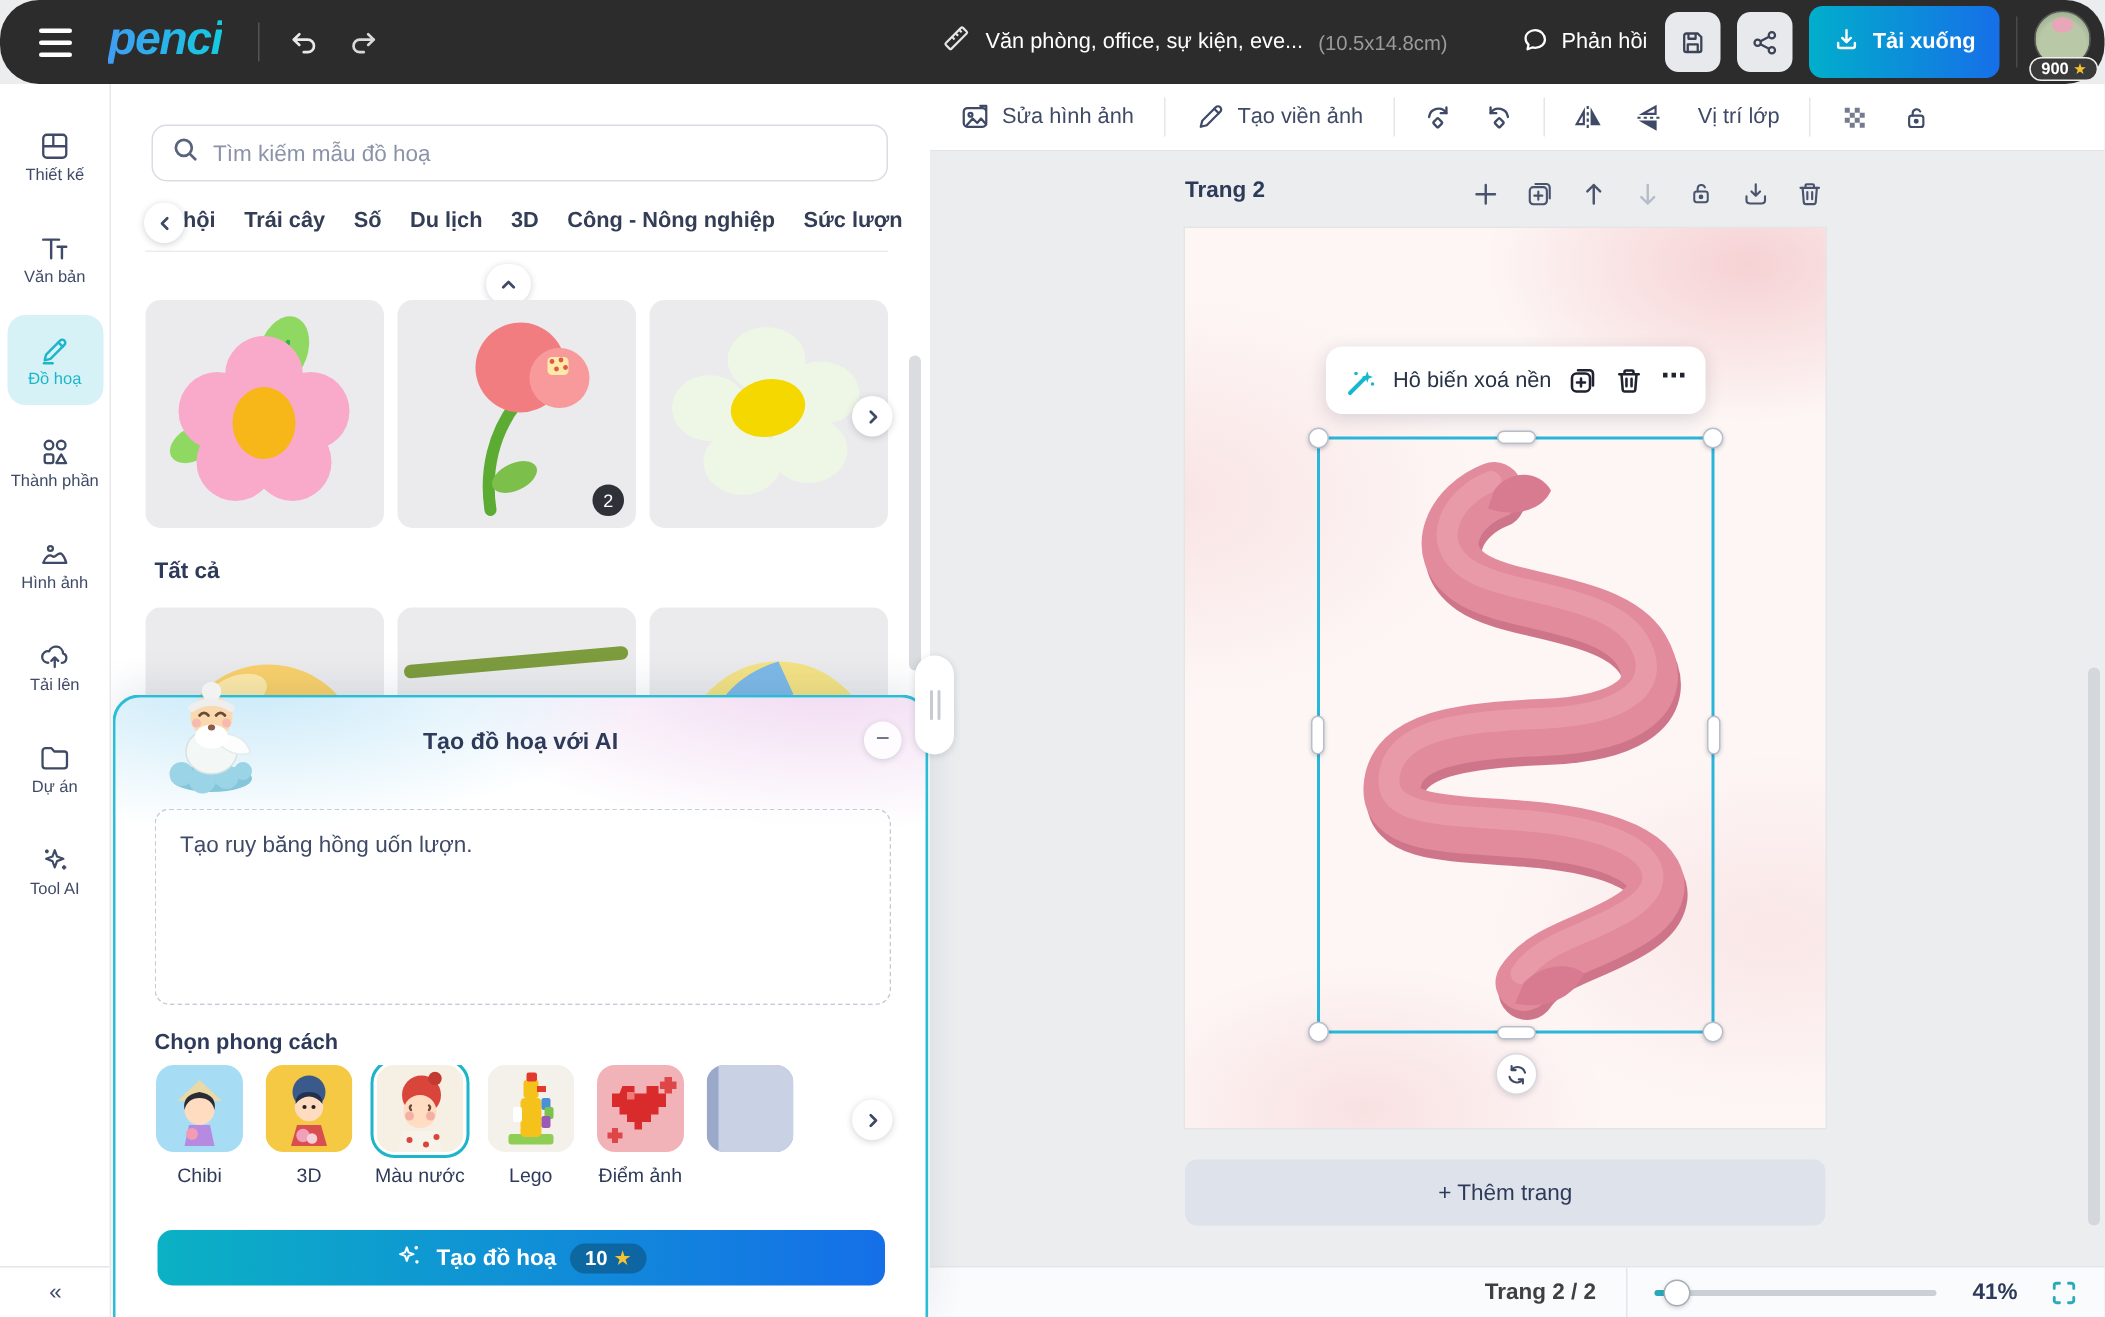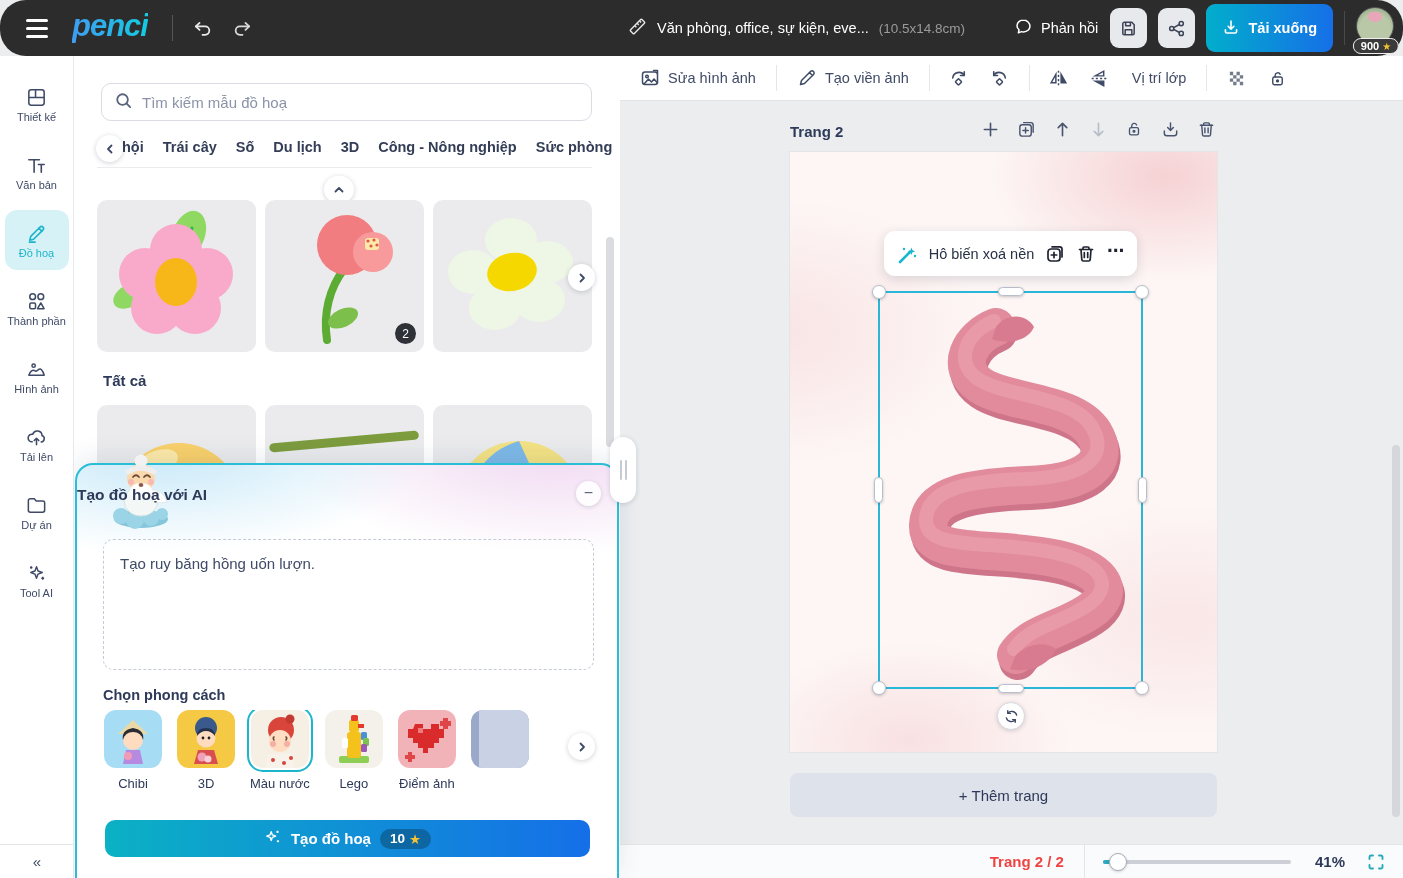--- a/index.html
+++ b/index.html
@@ -74,21 +74,21 @@
   .edge-handle i { display:block; width:2px; height:20px; background:#c6cad1; border-radius:1px; }
 
   
   .ai { position:absolute; left:1px; right:1px; bottom:0; top:407px; z-index:12;
     border:2px solid #2abed6; border-bottom:none; border-radius:18px 18px 0 0;
     background:
       radial-gradient(430px 170px at 16% -4%, #c6e8f8 0%, rgba(255,255,255,0) 62%),
       radial-gradient(430px 170px at 88% -4%, #f0d8f1 0%, rgba(255,255,255,0) 62%),
       #ffffff;
     box-shadow:0 -6px 24px rgba(30,60,90,.10); }
-  .ai-title { position:absolute; left:0; right:0; top:21px; text-align:left; font-size:15.5px; font-weight:bold; color:#2e3a59; }
+  .ai-title { position:absolute; left:0; right:0; top:21px; text-align:center; font-size:15.5px; font-weight:bold; color:#2e3a59; }
   .ai-min { position:absolute; right:16px; top:16px; width:25px; height:25px; border-radius:50%; background:rgba(255,255,255,.85);
     box-shadow:0 1px 4px rgba(40,50,70,.18); display:flex; align-items:center; justify-content:center;
     color:#5a6378; font-size:16px; cursor:pointer; line-height:1; padding-bottom:2px; }
   .mascot { position:absolute; left:24px; top:-26px; }
   .prompt { position:absolute; left:26px; top:74px; width:491px; height:131px; border:1.5px dashed #c5cbd6; border-radius:10px;
     padding:15px 16px; font-size:15px; color:#3f4a66; background:rgba(255,255,255,.6); cursor:text; }
   .style-label { position:absolute; left:26px; top:222px; font-size:14.5px; font-weight:bold; color:#2e3a59; }
   .styles { position:absolute; left:27px; top:245px; right:12px; display:flex; gap:15px; overflow:hidden; }
   .style-item { display:flex; flex-direction:column; align-items:center; gap:8px; cursor:pointer; flex:0 0 auto; }
   .style-thumb { width:58px; height:58px; border-radius:12px; overflow:hidden; position:relative; }
@@ -102,21 +102,21 @@
   .cost .star { color:#f5c332; }
 
   
   .canvas { position:absolute; left:620px; top:56px; right:0; bottom:0; background:#ebedef; }
   .ctoolbar { position:absolute; left:0; right:0; top:0; height:45px; background:#fff; border-bottom:1px solid #e2e4e8;
     display:flex; align-items:center; padding-left:12px; gap:7px; color:#3f4a66; font-size:14.5px; z-index:3; }
   .ct-btn { display:flex; align-items:center; gap:8px; padding:6px 8px; border-radius:7px; cursor:pointer; white-space:nowrap; }
   .ct-icon { width:34px; height:32px; display:flex; align-items:center; justify-content:center; border-radius:7px; cursor:pointer; }
   .ct-div { width:1px; height:26px; background:#e4e6ea; margin:0 5px; }
 
-  .page-head { position:absolute; left:170px; top:62px; width:427px; display:flex; justify-content:space-between; align-items:flex-end;gap:15px; }
+  .page-head { position:absolute; left:170px; top:62px; width:427px; display:flex; justify-content:space-between; align-items:flex-start;gap:15px; }
   .page-label { font-size:15px; font-weight:bold; color:#2e3a59; }
   .ph-icons { display:flex; gap:14px; align-items:center; }
   .ph-icons .ic { width:22px; height:22px; display:flex; align-items:center; justify-content:center; cursor:pointer; color:#49536e; }
   .ph-icons .ic.disabled { color:#b6bcc8; cursor:default; }
 
   .page { position:absolute; left:170px; top:96px; width:427px; height:600px;
     background:
       radial-gradient(250px 150px at 88% 4%, rgba(238,170,176,.48), transparent 70%),
       radial-gradient(290px 190px at -2% 30%, rgba(243,198,201,.38), transparent 70%),
       radial-gradient(270px 170px at 92% 78%, rgba(243,198,201,.33), transparent 70%),
@@ -136,21 +136,21 @@
   .h-top, .h-bottom { width:26px; height:9px; border-radius:5px; left:50%; transform:translateX(-50%); }
   .h-left, .h-right { width:9px; height:26px; border-radius:5px; top:50%; transform:translateY(-50%); }
   .rotate-handle { position:absolute; left:377px; top:646px; width:28px; height:28px; border-radius:50%; background:#fff;
     border:1px solid #d7dae0; box-shadow:0 1px 4px rgba(30,40,60,.18); display:flex; align-items:center; justify-content:center; cursor:pointer; z-index:5; }
 
   .add-page { position:absolute; left:170px; top:717px; width:427px; height:44px; border-radius:8px; background:#dee2ea;
     display:flex; align-items:center; justify-content:center; font-size:15px; color:#2e3a59; cursor:pointer; }
 
   .statusbar { position:absolute; left:0; right:0; bottom:0; height:34px; background:#fafbfc; border-top:1px solid #e3e5e9;
     display:flex; align-items:center; z-index:4; }
-  .sb-page { margin-left:auto; font-size:15px; font-weight:bold; color:#ef4444; }
+  .sb-page { margin-left:auto; font-size:15px; font-weight:bold; color:#404040; }
   .sb-div { width:1px; height:34px; background:#e3e5e9; margin:0 18px 0 20px; }
   .slider { width:188px; height:18px; position:relative; cursor:pointer; }
   .slider .track { position:absolute; left:0; right:0; top:7px; height:4px; border-radius:2px; background:#ccd0d6; }
   .slider .fill { position:absolute; left:0; width:12px; top:7px; height:4px; border-radius:2px; background:#2aa9bd; }
   .slider .knob { position:absolute; left:6px; top:0; width:18px; height:18px; border-radius:50%; background:#fff;
     border:1px solid #a6acb8; box-shadow:0 1px 3px rgba(30,40,60,.2); }
   .sb-zoom { font-size:15px; font-weight:bold; color:#2e3a59; margin:0 22px 0 24px; }
   .sb-full { margin-right:18px; cursor:pointer; display:flex; }
   .canvas-scroll { position:absolute; right:3px; top:389px; width:8px; height:372px; border-radius:4px; background:#d4d7dc; }
 </style>
@@ -310,21 +310,21 @@
   </div>
 
   <div class="cats">
     <div class="cat-row">
       <span class="cat">hội</span>
       <span class="cat">Trái cây</span>
       <span class="cat">Số</span>
       <span class="cat">Du lịch</span>
       <span class="cat">3D</span>
       <span class="cat">Công - Nông nghiệp</span>
-      <span class="cat">Sức phòng</span>
+      <span class="cat">Sức lượn</span>
       <span class="cat">Icon</span>
     </div>
     <div class="circle-btn cat-prev">
       <svg width="12" height="12" viewBox="0 0 12 12" fill="none" stroke="#3f4a66" stroke-width="1.8" stroke-linecap="round" stroke-linejoin="round">
           <path d="M7.5 2.5 4 6l3.5 3.5"></path>
         </svg>
     </div>
   </div>
   <div class="cat-divider"></div>
   <div class="collapse-pill">

